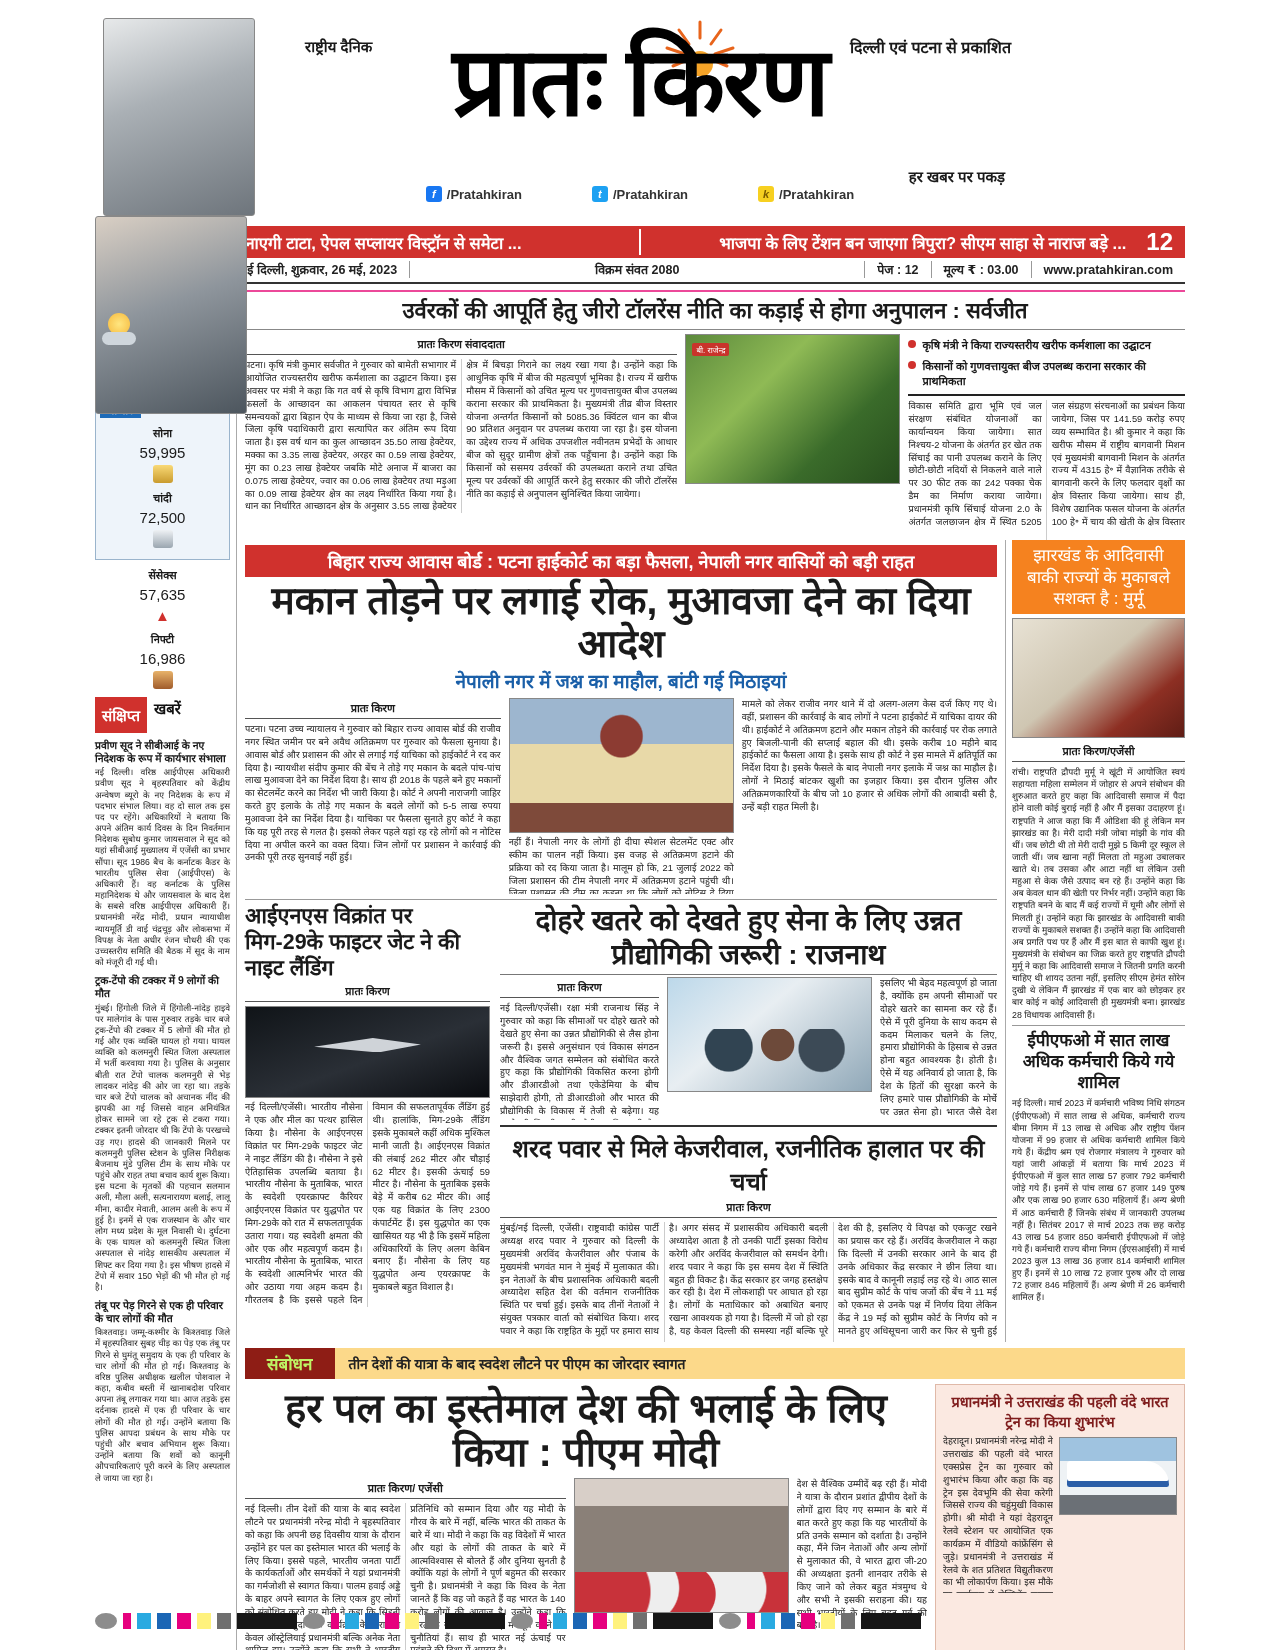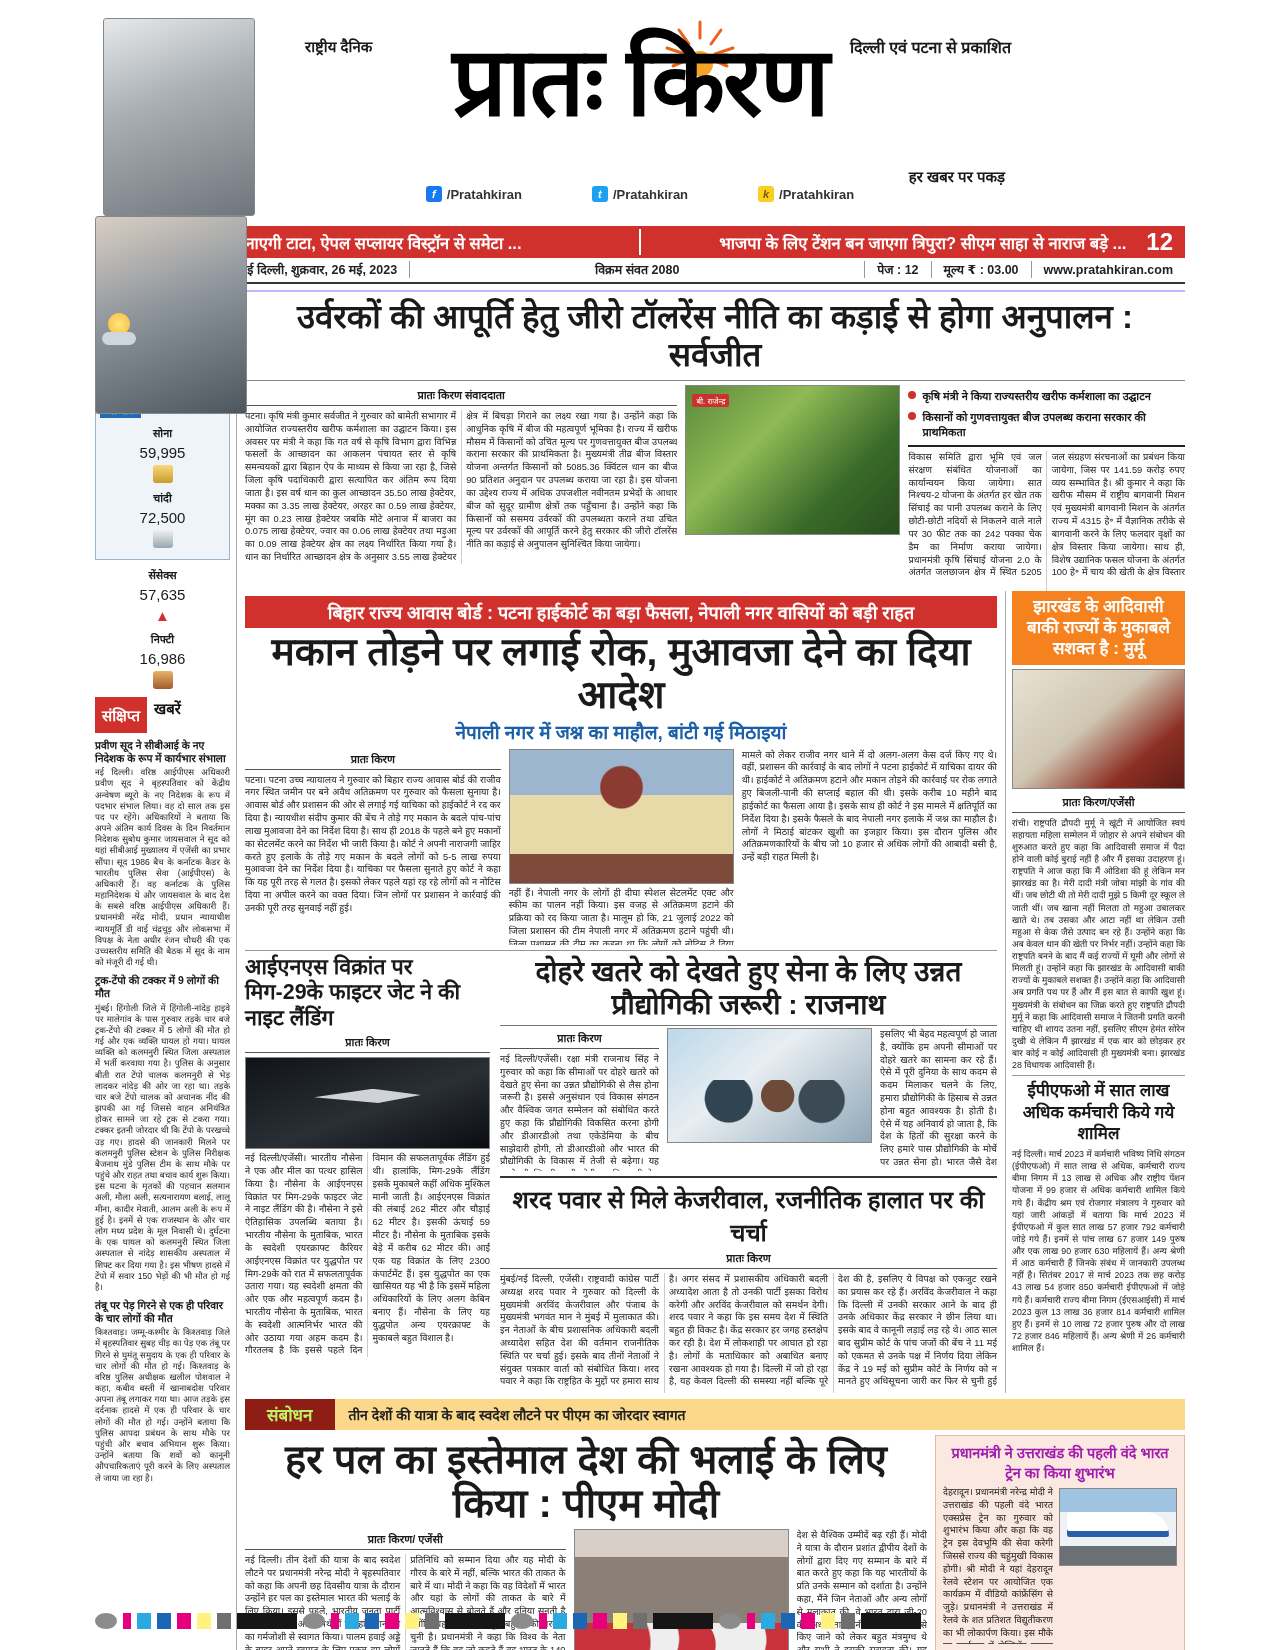--- a/index.html
+++ b/index.html
@@ -65,21 +65,21 @@
   .coins { background:linear-gradient(#e8b36a,#a05c2c); }
   .briefs-head { display:flex; margin:8px 0 4px; font-size:15px; font-weight:900; }
   .briefs-head .r { background:#d0312d; color:#fff; padding:8px 7px; }
   .briefs-head .k { padding:1px 7px; color:#111; }
   .brief h4 { font-size:10.5px; margin:6px 0 2px; line-height:1.25; }
   .brief p { text-align:justify; line-height:1.3; color:#222; }
   
   .main { display:flex; flex-direction:column; }
   .rule { border-top:1px solid #999; margin:4px 0; }
   .hl-rule { border-top:2px solid #222; }
-  h1.lead-h { font-size:33px; font-weight:900; text-align:center; line-height:1.15; margin:2px 0 4px; border:1px solid #888; border-left:none; border-right:none; padding:6px 4px; border-top:2px solid #c4b5fd;}
+  h1.lead-h { font-size:22px; font-weight:900; text-align:center; line-height:1.15; margin:2px 0 4px; border:1px solid #888; border-left:none; border-right:none; padding:6px 4px; border-top:2px solid #ec4899;}
   .byline { font-size:11px; font-weight:bold; text-align:center; padding:2px 0 3px; border-bottom:1px solid #555; margin-bottom:4px; }
   .body { font-size:9.3px; line-height:1.38; text-align:justify; color:#1c1c1c; }
   .cols2 { column-count:2; column-gap:10px; column-rule:1px solid #ccc; }
   .cols3 { column-count:3; column-gap:10px; column-rule:1px solid #ccc; }
   .lead-flex { display:flex; gap:8px; }
   .photo { border:1px solid #888; position:relative; overflow:hidden; }
   .ph-lead { width:215px; height:150px; background:linear-gradient(135deg,#5c8a3c 0%,#8fba55 35%,#3a6b2a 70%,#274d1d 100%); }
   .ph-cap { position:absolute; left:6px; top:8px; background:#c9332b; color:#fff; font-size:8px; padding:1px 4px; border-radius:2px; }
   .bullets { font-size:11px; font-weight:bold; }
   .bullets li { list-style:none; margin:3px 0 6px; padding-left:14px; position:relative; }
@@ -107,21 +107,21 @@
   .samb-row { display:flex; align-items:stretch; margin:6px 0 2px; }
   .samb-box { background:#8e1d15; color:#bef264; font-size:17px; font-weight:900; padding:4px 22px; }
   .samb-strip { flex:1; background:#fcd98a; color:#222; font-size:14px; font-weight:900; display:flex; align-items:center; padding:0 14px; }
   .modi-row { display:grid; grid-template-columns:1fr 250px; column-gap:8px; margin-top:3px; }
   h2.modi-h { font-size:40px; font-weight:900; text-align:center; line-height:1.1; margin:2px 0 4px; }
   .modi-flex { display:flex; gap:8px; }
   .ph-modi { width:215px; height:135px; background:linear-gradient(#d8cfc8 0 20%,#8a8078 20% 70%,#7a1f24 70%); }
   .ph-modi::after { content:""; position:absolute; bottom:0; left:0; right:0; height:30%;
       background:radial-gradient(circle at 12% 50%,#c8323a 0 26%,transparent 27%),radial-gradient(circle at 32% 40%,#eee 0 24%,transparent 25%),radial-gradient(circle at 52% 55%,#c8323a 0 26%,transparent 27%),radial-gradient(circle at 72% 42%,#eee 0 24%,transparent 25%),radial-gradient(circle at 90% 52%,#c8323a 0 26%,transparent 27%),#2c5b33; }
   .train-box { background:#fbe9e1; border:1px solid #e0b9a8; padding:6px 7px; font-size:9.2px; }
-  h4.train-h { font-size:14.5px; font-weight:900; text-align:center; color:#a21caf; margin-bottom:4px; }
+  h4.train-h { font-size:14.5px; font-weight:900; text-align:center; color:#7f1d1d; margin-bottom:4px; }
   .train-flex { overflow:hidden; }
   .ph-train { float:right; width:118px; height:78px; margin:2px 0 3px 6px; background:linear-gradient(#9fc3e0 0 30%,#eef2f5 30% 75%,#6b7076 75%); }
   .ph-train::after { content:""; position:absolute; top:30%; left:6%; width:88%; height:34%; background:#fff; border-radius:6px 40px 4px 4px; box-shadow:inset 0 -6px 0 #2b5ea8; }
   
   .regbar { position:absolute; left:95px; right:90px; bottom:18px; height:22px; display:flex; gap:6px; align-items:center; overflow:hidden; }
   .regbar i { display:inline-block; height:16px; }
   .sw-k { width:60px; background:#161616; } .sw-c { width:14px; background:#29aae1; }
   .sw-m { width:14px; background:#e6007e; } .sw-y { width:14px; background:#fff27d; }
   .sw-b { width:14px; background:#1b66b5; } .sw-g { width:22px; background:#8c8c8c; border-radius:50%; }
   .sw-s { width:14px; background:#6f6f6f; }
@@ -336,21 +336,21 @@
                 <h3 class="pawar-h">शरद पवार से मिले केजरीवाल, रजनीतिक हालात पर की चर्चा</h3>
                 <div class="byline">प्रातः किरण</div>
                 <div class="body cols3" style="max-height:120px;overflow:hidden;">मुंबई/नई दिल्ली, एजेंसी। राष्ट्रवादी कांग्रेस पार्टी अध्यक्ष शरद पवार ने गुरुवार को दिल्ली के मुख्यमंत्री अरविंद केजरीवाल और पंजाब के मुख्यमंत्री भगवंत मान ने मुंबई में मुलाकात की। इन नेताओं के बीच प्रशासनिक अधिकारी बदली अध्यादेश सहित देश की वर्तमान राजनीतिक स्थिति पर चर्चा हुई। इसके बाद तीनों नेताओं ने संयुक्त पत्रकार वार्ता को संबोधित किया। शरद पवार ने कहा कि राष्ट्रहित के मुद्दों पर हमारा साथ है। अगर संसद में प्रशासकीय अधिकारी बदली अध्यादेश आता है तो उनकी पार्टी इसका विरोध करेगी और अरविंद केजरीवाल को समर्थन देगी। शरद पवार ने कहा कि इस समय देश में स्थिति बहुत ही विकट है। केंद्र सरकार हर जगह हस्तक्षेप कर रही है। देश में लोकशाही पर आघात हो रहा है। लोगों के मताधिकार को अबाधित बनाए रखना आवश्यक हो गया है। दिल्ली में जो हो रहा है, यह केवल दिल्ली की समस्या नहीं बल्कि पूरे देश की है, इसलिए ये विपक्ष को एकजुट रखने का प्रयास कर रहे हैं। अरविंद केजरीवाल ने कहा कि दिल्ली में उनकी सरकार आने के बाद ही उनके अधिकार केंद्र सरकार ने छीन लिया था। इसके बाद वे कानूनी लड़ाई लड़ रहे थे। आठ साल बाद सुप्रीम कोर्ट के पांच जजों की बेंच ने 11 मई को एकमत से उनके पक्ष में निर्णय दिया लेकिन केंद्र ने 19 मई को सुप्रीम कोर्ट के निर्णय को न मानते हुए अधिसूचना जारी कर फिर से चुनी हुई सरकार के प्रशासकीय अधिकारियों की बदली का अधिकार छीन लिया।</div>
               </article>
             </div>
           </div>
         </div>
 
         <div class="right-rail">
           <article>
-            <h3 style="background:#f5821f;color:#fff;font-size:17px;font-weight:700;text-align:center;padding:5px 4px;line-height:1.25;">झारखंड के आदिवासी बाकी राज्यों के मुकाबले सशक्त है : मुर्मू</h3>
+            <h3 style="background:#f5821f;color:#fff;font-size:17px;font-weight:400;text-align:center;padding:5px 4px;line-height:1.25;">झारखंड के आदिवासी बाकी राज्यों के मुकाबले सशक्त है : मुर्मू</h3>
             <div class="photo" style="width:100%;height:120px;margin-top:4px;background:linear-gradient(140deg,#e8e2d4 0%,#cfc6b2 45%,#8d2f23 75%,#5f1d15 100%);"></div>
             <div class="byline" style="margin-top:3px;">प्रातः किरण/एजेंसी</div>
             <div class="body" style="font-size:8.8px;max-height:330px;overflow:hidden;">रांची। राष्ट्रपति द्रौपदी मुर्मू ने खूंटी में आयोजित स्वयं सहायता महिला सम्मेलन में जोहार से अपने संबोधन की शुरुआत करते हुए कहा कि आदिवासी समाज में पैदा होने वाली कोई बुराई नहीं है और मैं इसका उदाहरण हूं। राष्ट्रपति ने आज कहा कि मैं ओडिशा की हूं लेकिन मन झारखंड का है। मेरी दादी मंत्री जोबा मांझी के गांव की थीं। जब छोटी थी तो मेरी दादी मुझे 5 किमी दूर स्कूल ले जाती थीं। जब खाना नहीं मिलता तो महुआ उबालकर खाते थे। तब उसका और आटा नहीं था लेकिन उसी महुआ से केक जैसे उत्पाद बन रहे हैं। उन्होंने कहा कि अब केवल धान की खेती पर निर्भर नहीं। उन्होंने कहा कि राष्ट्रपति बनने के बाद मैं कई राज्यों में घूमी और लोगों से मिलती हूं। उन्होंने कहा कि झारखंड के आदिवासी बाकी राज्यों के मुकाबले सशक्त हैं। उन्होंने कहा कि आदिवासी अब प्रगति पथ पर हैं और मैं इस बात से काफी खुश हूं। मुख्यमंत्री के संबोधन का जिक्र करते हुए राष्ट्रपति द्रौपदी मुर्मू ने कहा कि आदिवासी समाज ने जितनी प्रगति करनी चाहिए थी शायद उतना नहीं, इसलिए सीएम हेमंत सोरेन दुखी थे लेकिन मैं झारखंड में एक बार को छोड़कर हर बार कोई न कोई आदिवासी ही मुख्यमंत्री बना। झारखंड 28 विधायक आदिवासी हैं।</div>
           </article>
           <div class="rule"></div>
           <article>
             <h3 style="font-size:17px;font-weight:900;text-align:center;line-height:1.25;margin:2px 0 4px;">ईपीएफओ में सात लाख अधिक कर्मचारी किये गये शामिल</h3>
             <div class="body" style="font-size:8.8px;max-height:225px;overflow:hidden;">नई दिल्ली। मार्च 2023 में कर्मचारी भविष्य निधि संगठन (ईपीएफओ) में सात लाख से अधिक, कर्मचारी राज्य बीमा निगम में 13 लाख से अधिक और राष्ट्रीय पेंशन योजना में 99 हजार से अधिक कर्मचारी शामिल किये गये हैं। केंद्रीय श्रम एवं रोजगार मंत्रालय ने गुरुवार को यहां जारी आंकड़ों में बताया कि मार्च 2023 में ईपीएफओ में कुल सात लाख 57 हजार 792 कर्मचारी जोड़े गये हैं। इनमें से पांच लाख 67 हजार 149 पुरुष और एक लाख 90 हजार 630 महिलायें हैं। अन्य श्रेणी में आठ कर्मचारी हैं जिनके संबंध में जानकारी उपलब्ध नहीं है। सितंबर 2017 से मार्च 2023 तक छह करोड़ 43 लाख 54 हजार 850 कर्मचारी ईपीएफओ में जोड़े गये हैं। कर्मचारी राज्य बीमा निगम (ईएसआईसी) में मार्च 2023 कुल 13 लाख 36 हजार 814 कर्मचारी शामिल हुए हैं। इनमें से 10 लाख 72 हजार पुरुष और दो लाख 72 हजार 846 महिलायें हैं। अन्य श्रेणी में 26 कर्मचारी शामिल हैं।</div>
           </article>
         </div>

